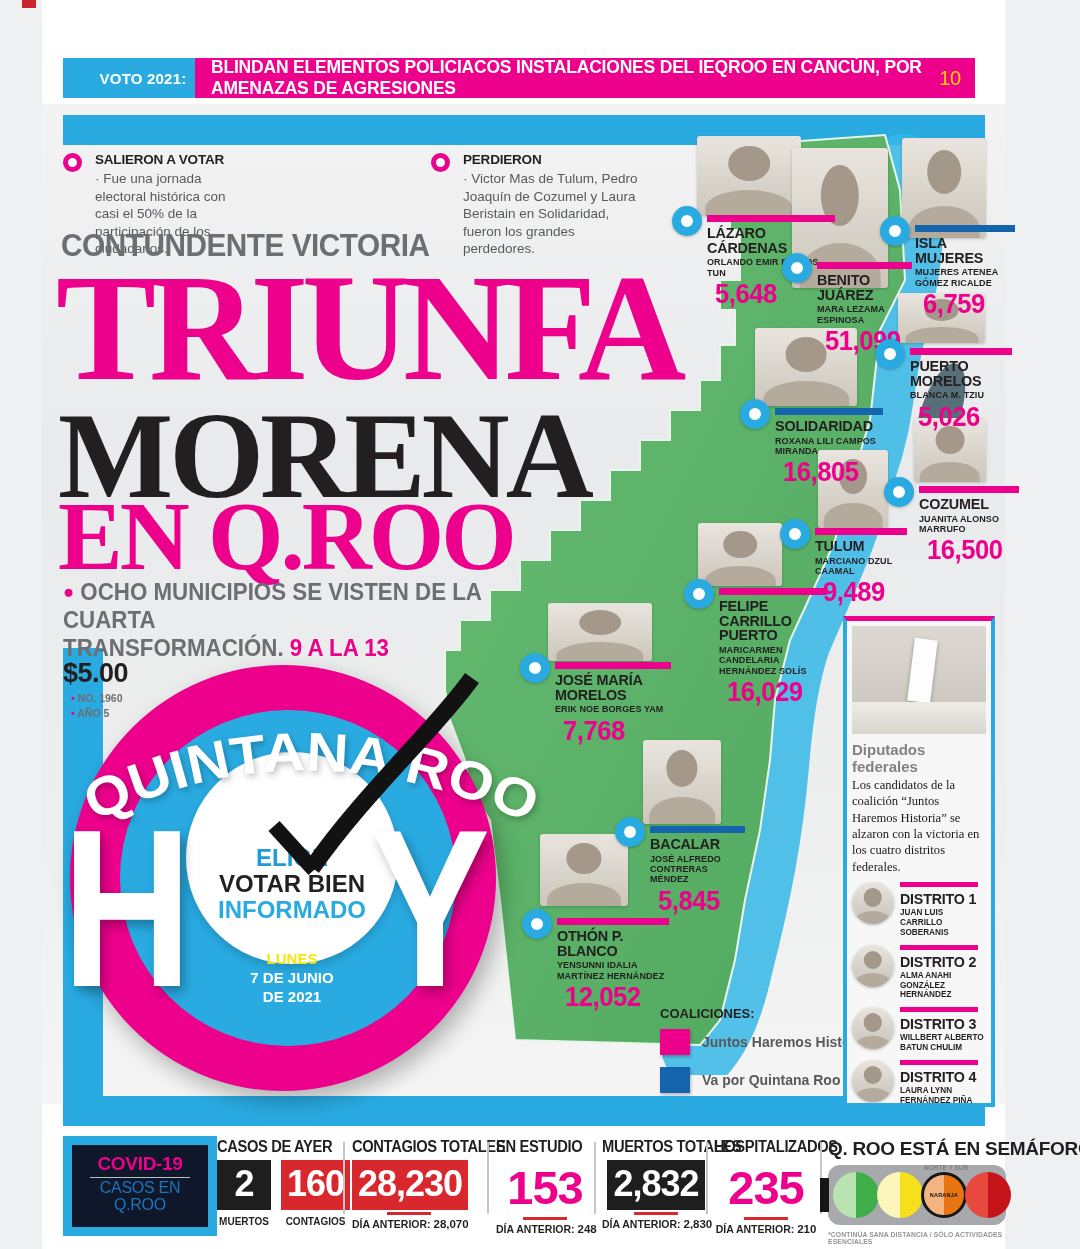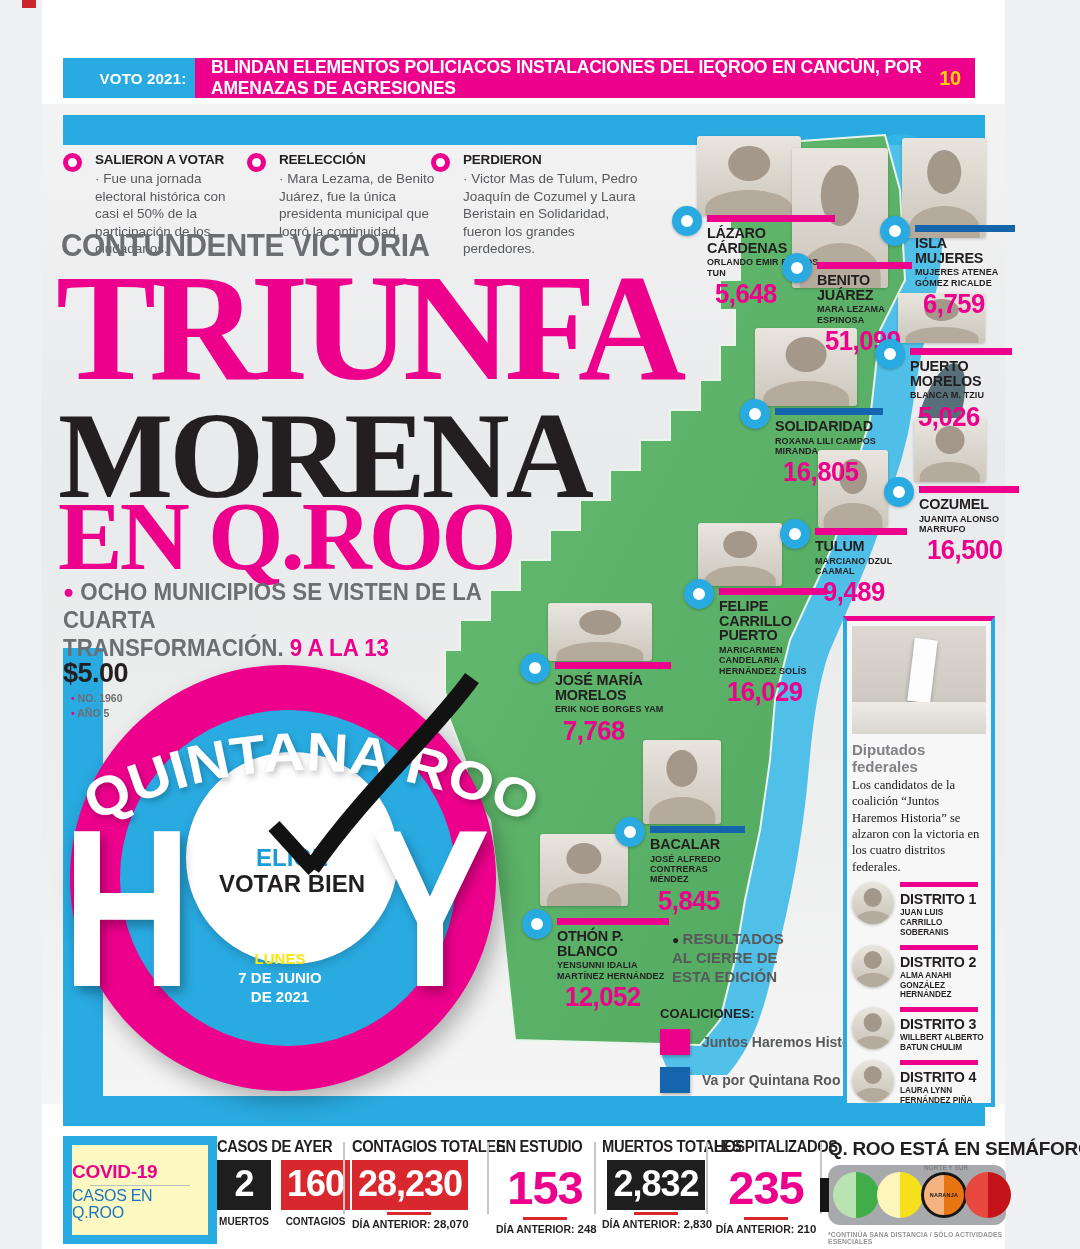--- a/index.html
+++ b/index.html
@@ -16,21 +16,21 @@
 
   
   #corner-mark{position:absolute;left:22px;top:0;width:14px;height:8px;background:#c9252b;}
 
   
   #banner{left:21px;top:58px;width:912px;height:40px;display:flex;z-index:10;}
   #banner .tag{background:#29abe2;color:#fff;font-weight:900;font-size:15px;
     display:flex;align-items:center;justify-content:center;width:104px;letter-spacing:.2px;padding-left:28px;}
   #banner .head{background:#ec008c;color:#fff;font-weight:900;font-size:17.5px;flex:1;
     display:flex;align-items:center;padding-left:16px;letter-spacing:-.2px;transform-origin:left;}
-  #banner .pageref{color:#ffd200;font-size:20px;font-weight:700;margin-left:10px;margin-right:14px;}
+  #banner .pageref{color:#ffd200;font-size:20px;font-weight:400;margin-left:10px;margin-right:14px;}
 
   
   .cyan-band{background:#29abe2;z-index:1;}
   #band-top{left:21px;top:115px;width:922px;height:30px;}
   #band-bottom{left:21px;top:1096px;width:922px;height:30px;z-index:8;}
   #cyan-col{left:21px;top:648px;width:40px;height:448px;z-index:2;}
 
   
   .brief{z-index:5;}
   .brief .dot{position:absolute;left:-32px;top:1px;width:9px;height:9px;border:5px solid #ec008c;
@@ -65,21 +65,21 @@
     box-shadow:0 4px 10px rgba(0,0,0,.18);}
   #arc-svg{left:13px;top:655px;z-index:9;}
   #hoy-h,#hoy-y{z-index:9;color:#fff;font-weight:900;font-size:225px;line-height:.8;
     text-shadow:5px 6px 12px rgba(0,0,0,.30);transform:scaleX(.8);transform-origin:left top;}
   #hoy-h{left:20px;top:818px;}
   #hoy-y{left:328px;top:818px;}
   #slogan{left:144px;top:845px;width:212px;text-align:center;z-index:10;line-height:1.08;}
   #slogan .l1{color:#1e9cd7;font-size:24px;font-weight:900;}
   #slogan .l2{color:#231f20;font-size:24px;font-weight:900;}
   #slogan .l3{color:#29abe2;font-size:24px;font-weight:900;}
-  #logo-date{left:132px;top:950px;width:212px;text-align:center;z-index:10;line-height:1.25;}
+  #logo-date{left:144px;top:950px;width:212px;text-align:center;z-index:10;line-height:1.25;}
   #logo-date .d1{color:#f5e511;font-size:15px;font-weight:900;}
   #logo-date .d2,#logo-date .d3{color:#fff;font-size:15px;font-weight:900;}
   #check-svg{left:158px;top:630px;z-index:11;}
 
   
   #map-svg{left:338px;top:115px;z-index:3;}
   .photo{position:absolute;background:linear-gradient(180deg,#e9e5de,#ccc6bb);border-radius:3px;
     overflow:hidden;z-index:5;box-shadow:0 1px 3px rgba(0,0,0,.2);}
   .photo::before{content:"";position:absolute;left:50%;top:12%;width:40%;height:44%;
     transform:translateX(-50%);background:#a3988a;border-radius:50%;}
@@ -124,21 +124,21 @@
     transform:translateX(-50%);background:#a3988a;border-radius:50%;}
   .d-photo::after{content:"";position:absolute;left:50%;bottom:-16%;width:86%;height:48%;
     transform:translateX(-50%);background:#b5ab9d;border-radius:50% 50% 0 0;}
   .d-col{margin-left:6px;}
   .d-bar{width:78px;height:5px;background:#ec008c;margin-bottom:3px;}
   .d-name{font-size:15px;font-weight:900;color:#231f20;letter-spacing:-.2px;transform:scaleX(.95);transform-origin:left;}
   .d-person{font-size:8.2px;font-weight:800;color:#231f20;line-height:1.2;margin-top:1px;}
 
   
   #covid-badge{left:21px;top:1136px;width:136px;height:74px;border:9px solid #29abe2;
-    background:#fef9c3;z-index:9;padding-top:16px;}
+    background:#0f172a;text-align:center;z-index:9;padding-top:8px;}
   #covid-badge .c1{color:#ec008c;font-size:19px;font-weight:800;letter-spacing:-.3px;}
   #covid-badge .rule{width:100px;height:1px;background:#bcbec0;margin:2px auto;}
   #covid-badge .c2,#covid-badge .c3{color:#1b75bb;font-size:16px;font-weight:400;line-height:1.05;letter-spacing:-.3px;}
   .stat{position:absolute;top:1138px;z-index:9;text-align:center;}
   .stat .hd{font-size:16px;font-weight:900;color:#231f20;letter-spacing:-.4px;white-space:nowrap;
     transform:scaleX(.92);transform-origin:left;text-align:left;}
   .numbox{display:inline-block;color:#fff;font-weight:900;font-size:36px;letter-spacing:-1px;
     padding:3px 6px 5px 6px;margin-top:4px;}
   .numbox.black{background:#1e1e1e;}
   .numbox.red{background:#d9272e;}
@@ -215,25 +215,20 @@
   <div class="photo" style="left:656px;top:523px;width:84px;height:63px"></div>
   <div class="photo" style="left:506px;top:603px;width:104px;height:58px"></div>
   <div class="photo" style="left:601px;top:740px;width:78px;height:84px"></div>
   <div class="photo" style="left:498px;top:834px;width:88px;height:72px"></div>
 
   <div class="brief abs" style="left:53px;top:152px;width:152px">
     <span class="dot"></span>
     <h4>SALIERON A VOTAR</h4>
     <p>· Fue una jornada electoral histórica con casi el 50% de la participación de los ciudadanos.</p>
   </div>
-  <div class="brief abs" style="left:237px;top:152px;width:160px">
-    <span class="dot"></span>
-    <h4>REELECCIÓN</h4>
-    <p>· Mara Lezama, de Benito Juárez, fue la única presidenta municipal que logró la continuidad.</p>
-  </div>
   <div class="brief abs" style="left:421px;top:152px;width:178px">
     <span class="dot"></span>
     <h4>PERDIERON</h4>
     <p>· Victor Mas de Tulum, Pedro Joaquín de Cozumel y Laura Beristain en Solidaridad, fueron los grandes perdedores.</p>
   </div>
 
   <div id="kicker" class="abs">CONTUNDENTE VICTORIA</div>
   <div id="hl1" class="abs mega">TRIUNFA</div>
   <div id="hl2" class="abs mega">MORENA</div>
   <div id="hl3" class="abs mega">EN Q.ROO</div>
@@ -258,20 +253,21 @@
       </defs>
     <text font-family="Liberation Sans, sans-serif" font-size="54" font-weight="900" fill="#ffffff" style="filter:drop-shadow(2px 3px 3px rgba(0,0,0,.25))">
       <textPath href="#arcpath" startOffset="2" textLength="450" lengthAdjust="spacingAndGlyphs" id="arc-text">QUINTANA ROO</textPath>
     </text>
   </svg>
   <div id="hoy-h" class="abs">H</div>
   <div id="hoy-y" class="abs">Y</div>
   <div id="slogan" class="abs">
     <div class="l1">ELIGE</div>
     <div class="l2">VOTAR BIEN</div>
+    <div class="l3">INFORMADO</div>
   </div>
   <div id="logo-date" class="abs">
     <div class="d1">LUNES</div>
     <div class="d2">7 DE JUNIO</div>
     <div class="d3">DE 2021</div>
   </div>
   <svg id="check-svg" class="abs" width="300" height="300" viewBox="0 0 300 300">
     <path d="M 272 48 C 235 100 165 162 112 238" fill="none" stroke="#121212" stroke-width="17"></path>
     <path d="M 114 240 L 74 196" fill="none" stroke="#121212" stroke-width="15"></path>
   </svg>
@@ -371,21 +367,20 @@
         <span class="muni-bullet"></span>
         <div class="muni-body" style="width:112px">
           <div class="muni-bar" style="background:#ec008c"></div>
           <div class="muni-name">OTHÓN P. BLANCO</div>
           <div class="muni-cand">YENSUNNI IDALIA MARTÍNEZ HERNÁNDEZ</div>
           <div class="muni-votes">12,052</div>
         </div>
       </div>
     </div>
 
-  <div id="map-note" class="abs">RESULTADOS AL CIERRE DE ESTA EDICIÓN</div>
 
   <div id="legend" class="abs">
     <div class="lt">COALICIONES:</div>
     <div id="legend-items">
         <div class="leg-item">
           <span class="leg-sq" style="background:#ec008c"></span>
           <span class="leg-lb">Juntos Haremos Historia</span>
         </div>
         <div class="leg-item">
           <span class="leg-sq" style="background:#1565ad"></span>

